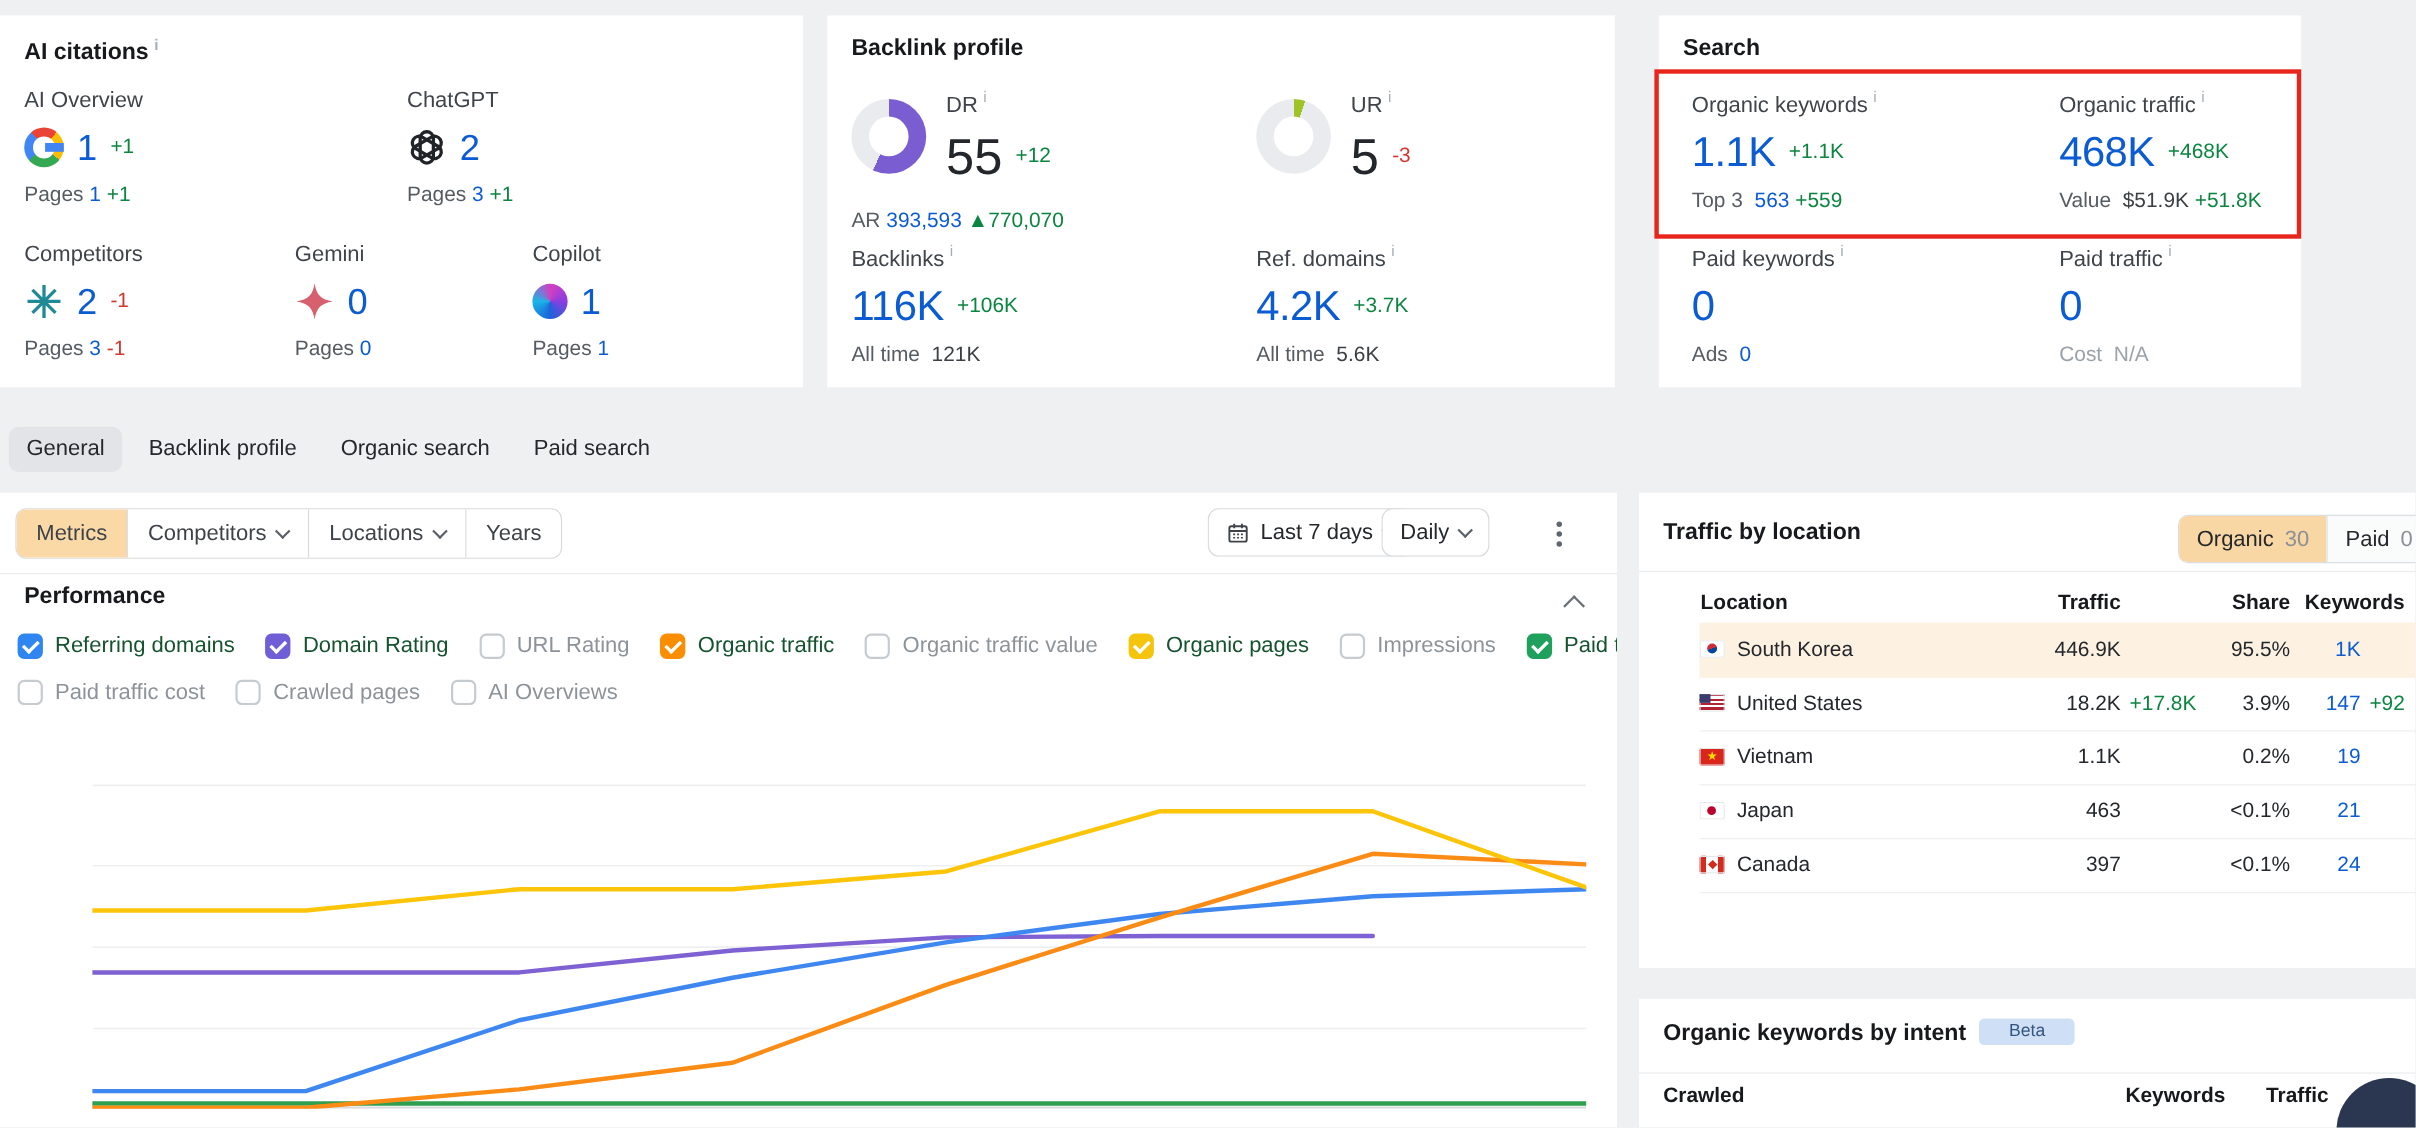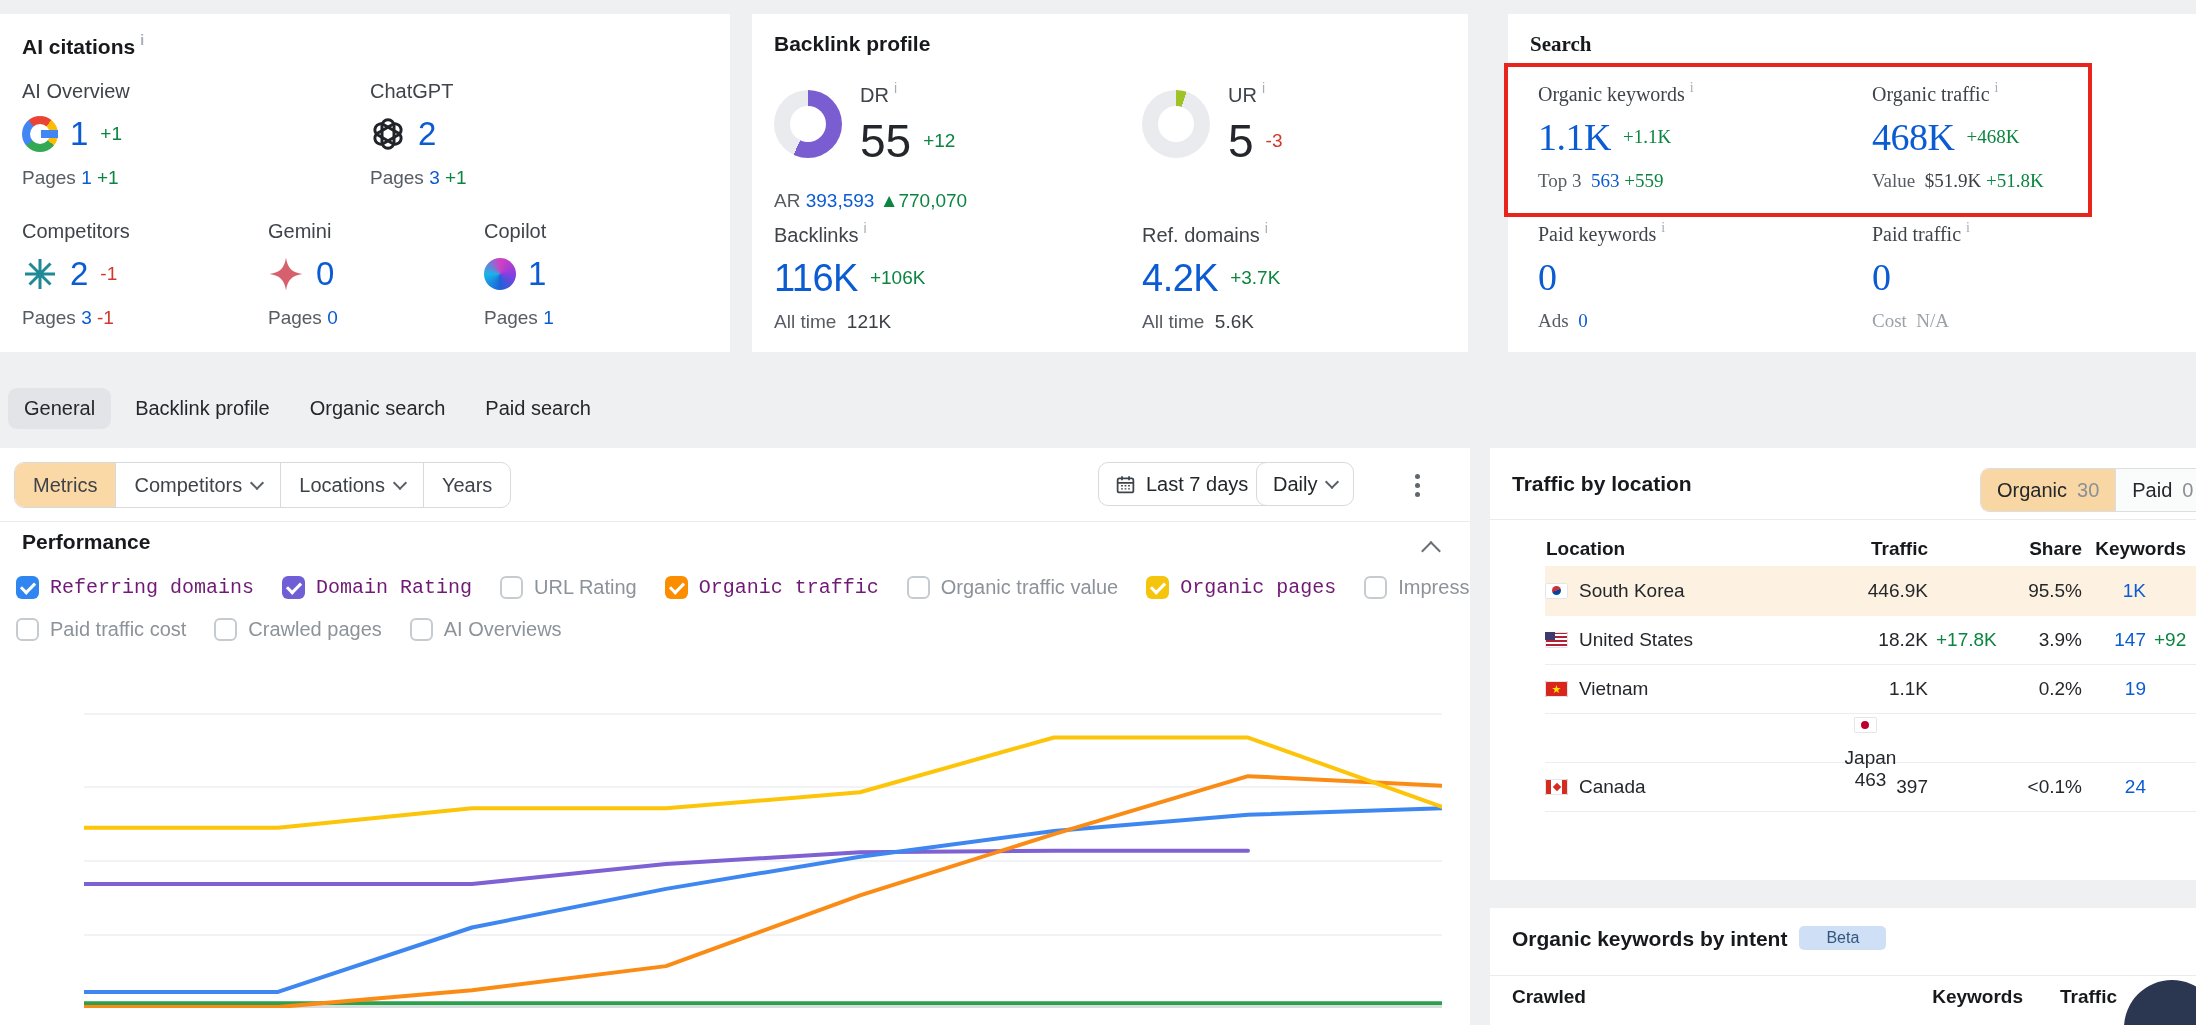--- a/index.html
+++ b/index.html
@@ -64,21 +64,21 @@
   .section-title{position:absolute;left:22px;font-size:21px;font-weight:700;color:#17191c;}
   .chev-up{position:absolute;left:1424px;top:96px;width:12px;height:12px;border-left:2px solid #6a7076;border-top:2px solid #6a7076;transform:rotate(45deg);}
 
   
   .mrow{position:absolute;left:16px;display:flex;align-items:center;gap:28px;}
   .metric{display:flex;align-items:center;gap:11px;}
   .cb{position:relative;width:23px;height:23px;border-radius:6px;border:2px solid #c6cbd0;background:#fff;box-sizing:border-box;}
   .metric.on .cb{border:none;}
   .metric.on .cb::after{content:"";position:absolute;left:5px;top:6px;width:11px;height:6px;border-left:3px solid #fff;border-bottom:3px solid #fff;transform:rotate(-45deg);}
   .metric .lbl{font-size:20px;color:#8d939a;white-space:nowrap;}
-  .metric.on .lbl{color:#701a75;font-family:Liberation Mono, monospace;}
+  .metric.on .lbl{color:#14532d;}
 
   
   #chart{position:absolute;left:84px;top:238px;width:1358px;height:322px;}
 
   
   .toggle{position:absolute;left:490px;top:20px;display:flex;border:1px solid #dcdfe2;border-radius:9px;overflow:hidden;height:42px;}
   .tseg{display:flex;align-items:center;gap:10px;padding:0 16px;font-size:20px;color:#24272b;}
   .tseg .cnt{color:#8a9096;}
   .tseg.on{background:#f8d7a4;}
   .tseg.off{background:#fafbfb;border-left:1px solid #dcdfe2;}
@@ -224,21 +224,21 @@
   <div class="stat" style="left:390px;top:206px;">
     <div class="stat-label"><span>Ref. domains</span><i class="info"></i></div>
     <div class="vrow">
       <span class="num-big">4.2K</span>
       <span class="chg up">+3.7K</span>
     </div>
     <div class="sub"><span>All time</span>&nbsp; <span class="dnum">5.6K</span></div>
   </div>
 </div>
 
-<div class="card" style="left:1508px;top:14px;width:688px;height:338px;font-family:Liberation Serif, serif;">
+<div class="card" style="left:1508px;top:14px;width:584px;height:338px;">
   <div class="card-title">Search</div>
   <div class="redbox" style="left:-4px;top:49px;width:580px;height:146px;"></div>
 
   <div class="stat" style="left:30px;top:66px;">
     <div class="stat-label"><span>Organic keywords</span><i class="info"></i></div>
     <div class="vrow">
       <span class="num-big">1.1K</span>
       <span class="chg up">+1.1K</span>
     </div>
     <div class="sub"><span>Top 3</span>&nbsp; <span class="bnum">563</span> <span class="up">+559</span></div>
@@ -433,21 +433,21 @@
   </div>
   <div class="trow" style="top:216px;">
     <span class="c-flag"><span class="flag flag-vn"></span></span>
     <span class="c-loc">Vietnam</span>
     <span class="c-tval">1.1K</span>
     <span class="c-tchg"></span>
     <span class="c-share">0.2%</span>
     <span class="c-kw">19</span>
     <span class="c-kchg"></span>
   </div>
-  <div class="trow" style="top:265px;flex-direction:column;">
+  <div class="trow" style="top:265px;">
     <span class="c-flag"><span class="flag flag-jp"></span></span>
     <span class="c-loc">Japan</span>
     <span class="c-tval">463</span>
     <span class="c-tchg"></span>
     <span class="c-share">&lt;0.1%</span>
     <span class="c-kw">21</span>
     <span class="c-kchg"></span>
   </div>
   <div class="trow" style="top:314px;">
     <span class="c-flag"><span class="flag flag-ca"></span></span>

